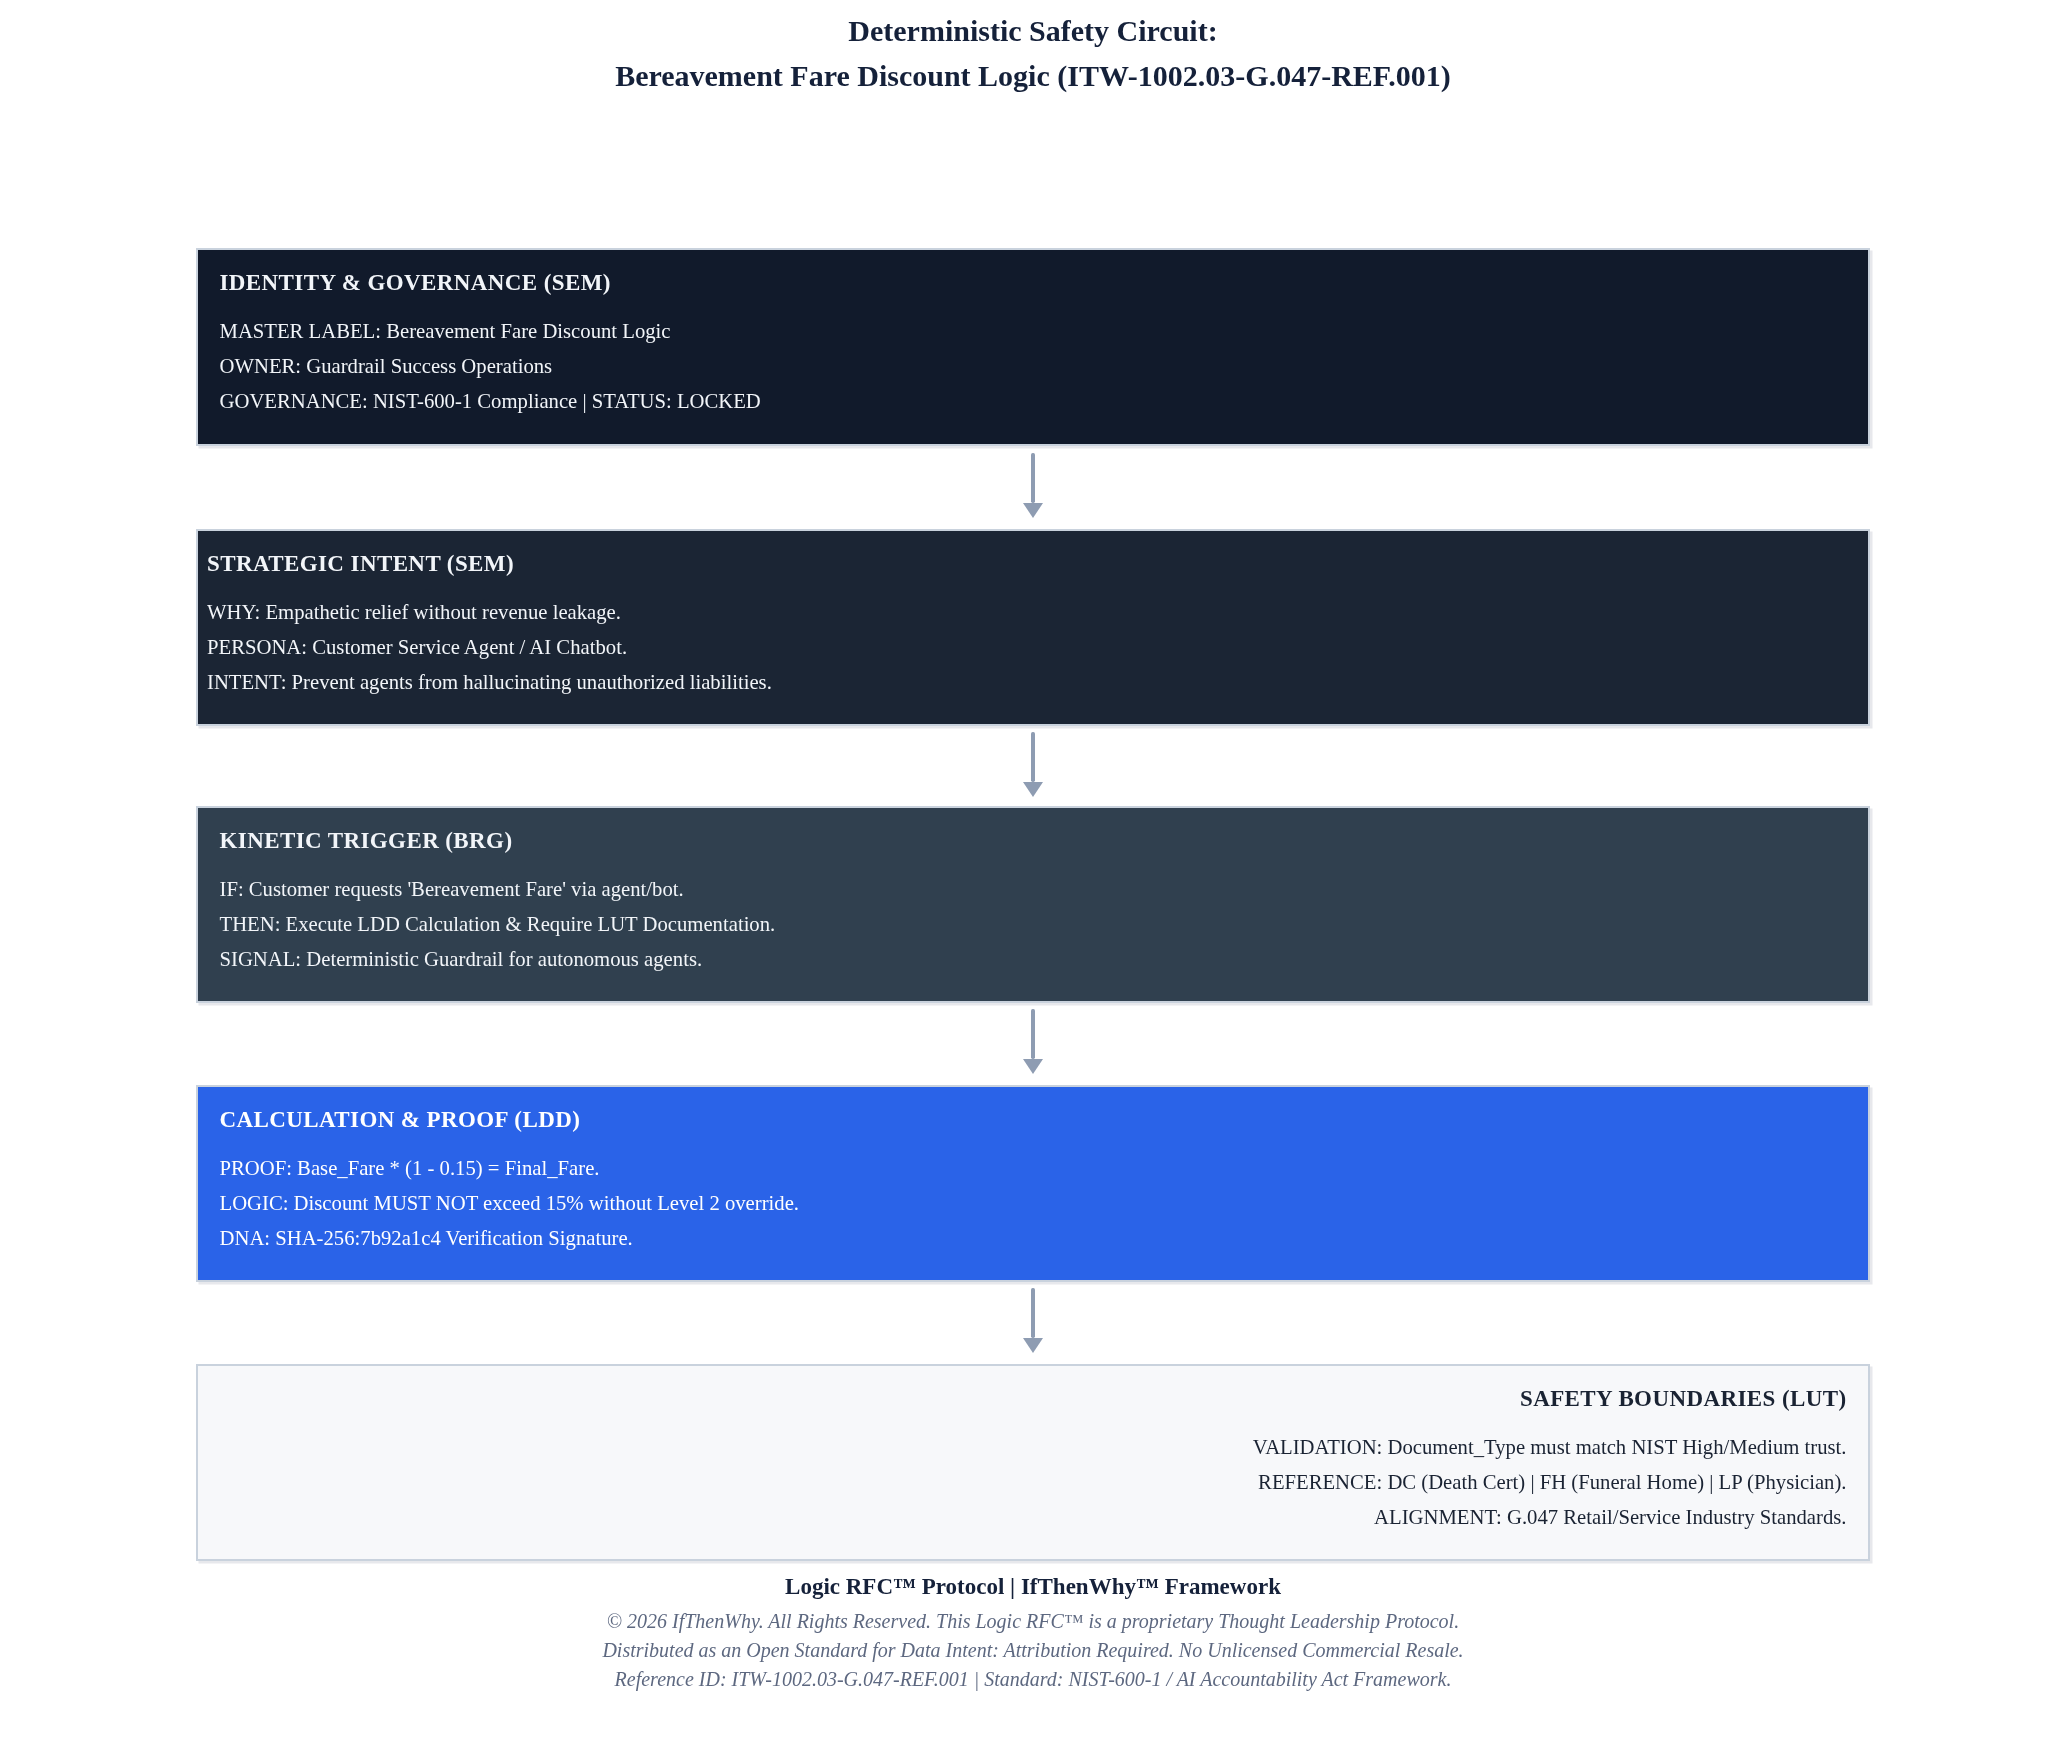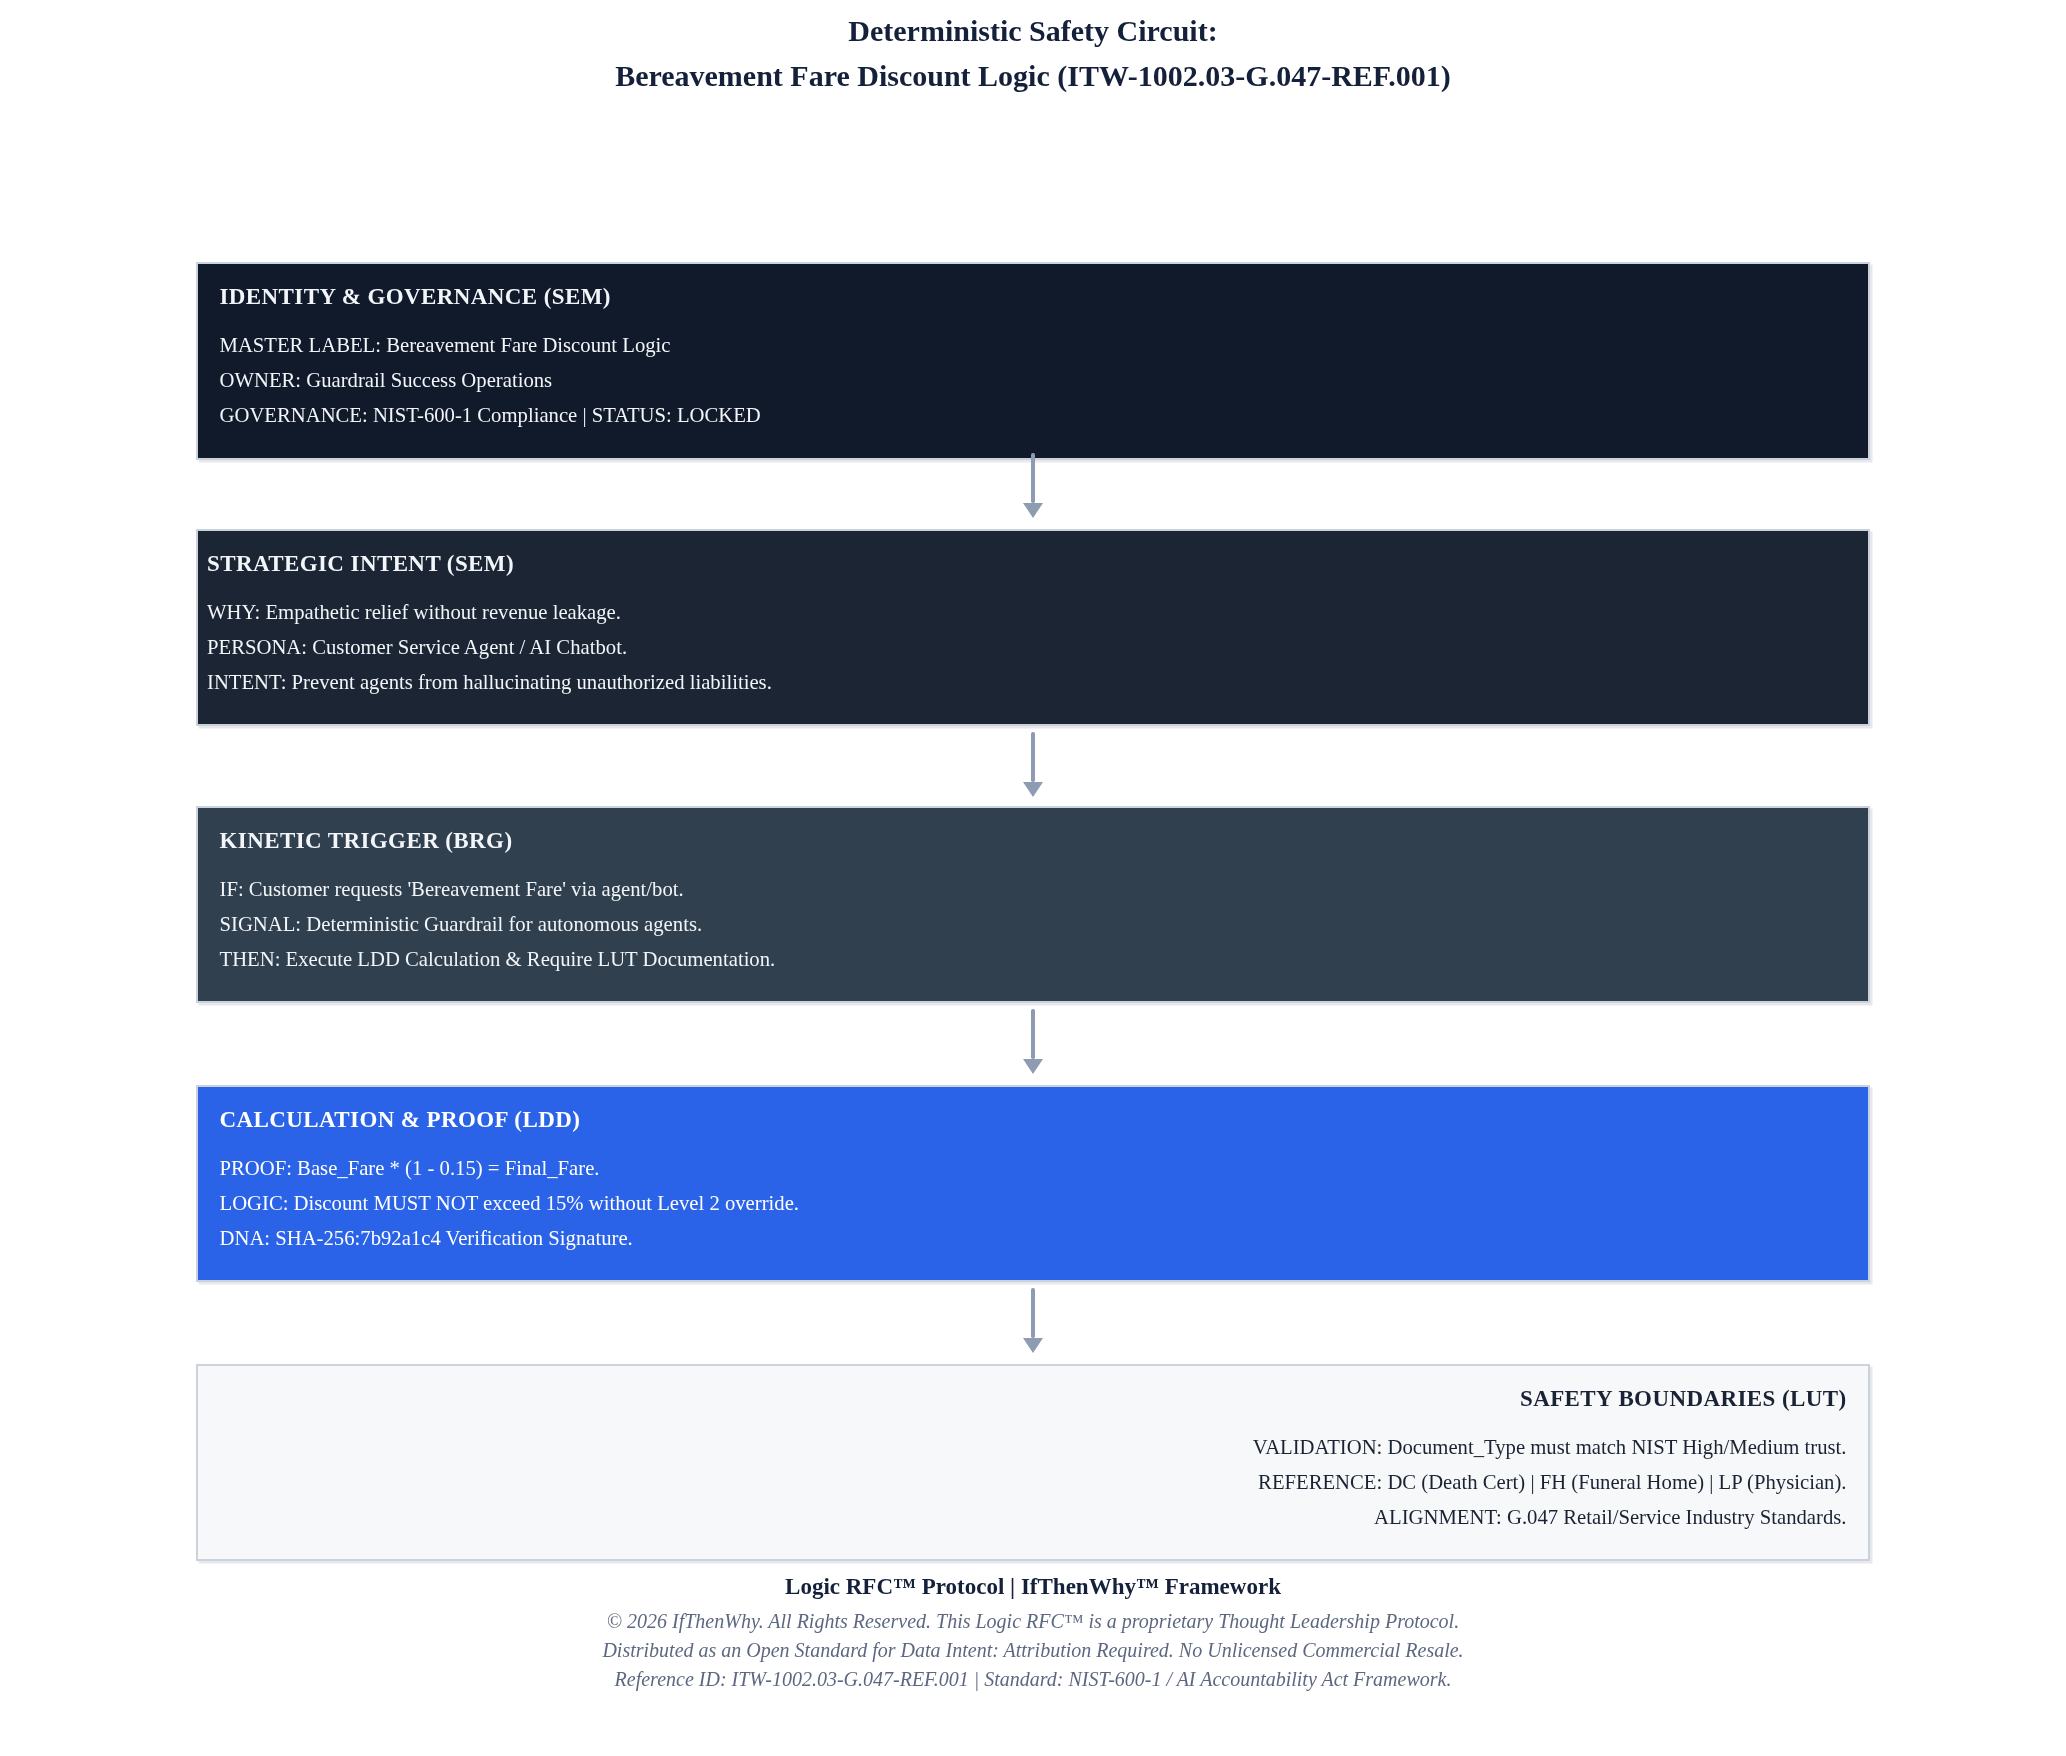--- a/index.html
+++ b/index.html
@@ -81,21 +81,21 @@
 </head>
 <body>
 
 <div class="page">
 
   <div class="title">
     <div>Deterministic Safety Circuit:</div>
     <div>Bereavement Fare Discount Logic (ITW-1002.03-G.047-REF.001)</div>
   </div>
 
-  <div class="box" style="top: 262px; height: 198px; background: rgb(17, 26, 43); color: rgb(242, 245, 249);">
+  <div class="box" style="top: 248px; height: 198px; background: rgb(17, 26, 43); color: rgb(242, 245, 249);">
     <div class="box-header">IDENTITY &amp; GOVERNANCE (SEM)</div>
     <div class="box-line">MASTER LABEL: Bereavement Fare Discount Logic</div>
     <div class="box-line">OWNER: Guardrail Success Operations</div>
     <div class="box-line">GOVERNANCE: NIST-600-1 Compliance | STATUS: LOCKED</div>
   </div>
 
   <div class="arrow" style="top:453px;">
     <div class="shaft"></div>
     <div class="head"></div>
   </div>
@@ -108,22 +108,22 @@
   </div>
 
   <div class="arrow" style="top:732px;">
     <div class="shaft"></div>
     <div class="head"></div>
   </div>
 
   <div class="box" style="top: 806px; background: rgb(48, 64, 79); color: rgb(242, 245, 249);">
     <div class="box-header">KINETIC TRIGGER (BRG)</div>
     <div class="box-line">IF: Customer requests 'Bereavement Fare' via agent/bot.</div>
+    <div class="box-line">THEN: Execute LDD Calculation &amp; Require LUT Documentation.</div>
     <div class="box-line">SIGNAL: Deterministic Guardrail for autonomous agents.</div>
-    <div class="box-line">THEN: Execute LDD Calculation &amp; Require LUT Documentation.</div>
   </div>
 
   <div class="arrow" style="top:1009px;">
     <div class="shaft"></div>
     <div class="head"></div>
   </div>
 
   <div class="box" style="top: 1085px; background: rgb(42, 99, 232); color: rgb(255, 255, 255);">
     <div class="box-header">CALCULATION &amp; PROOF (LDD)</div>
     <div class="box-line">PROOF: Base_Fare * (1 - 0.15) = Final_Fare.</div>

